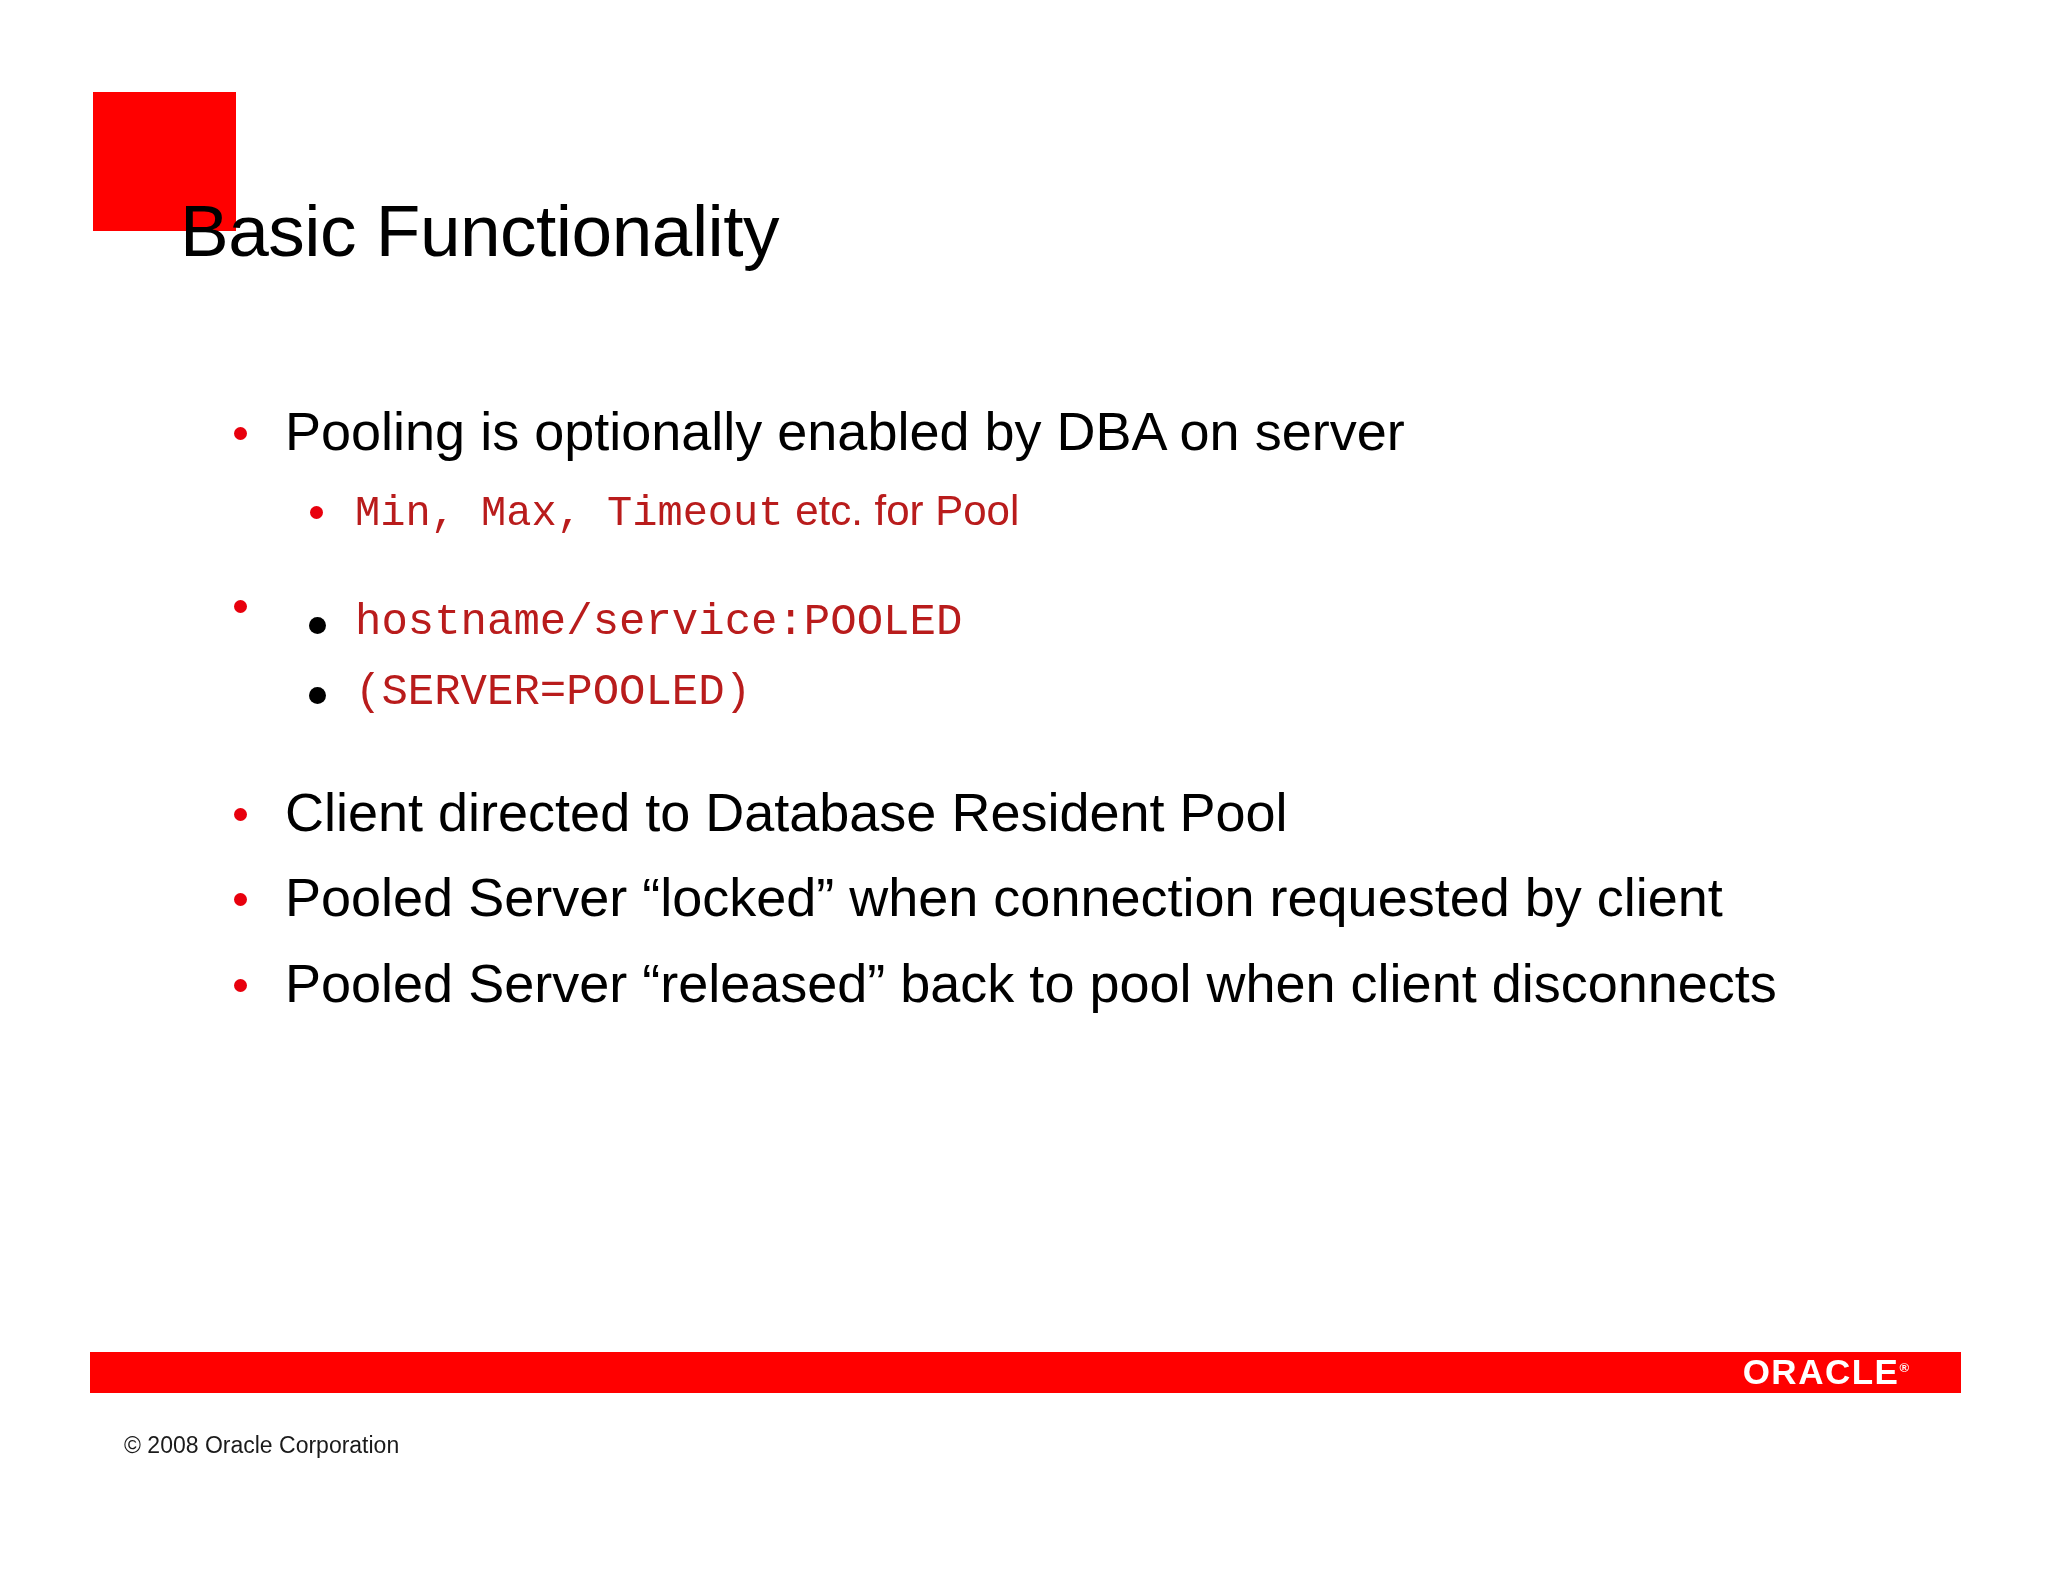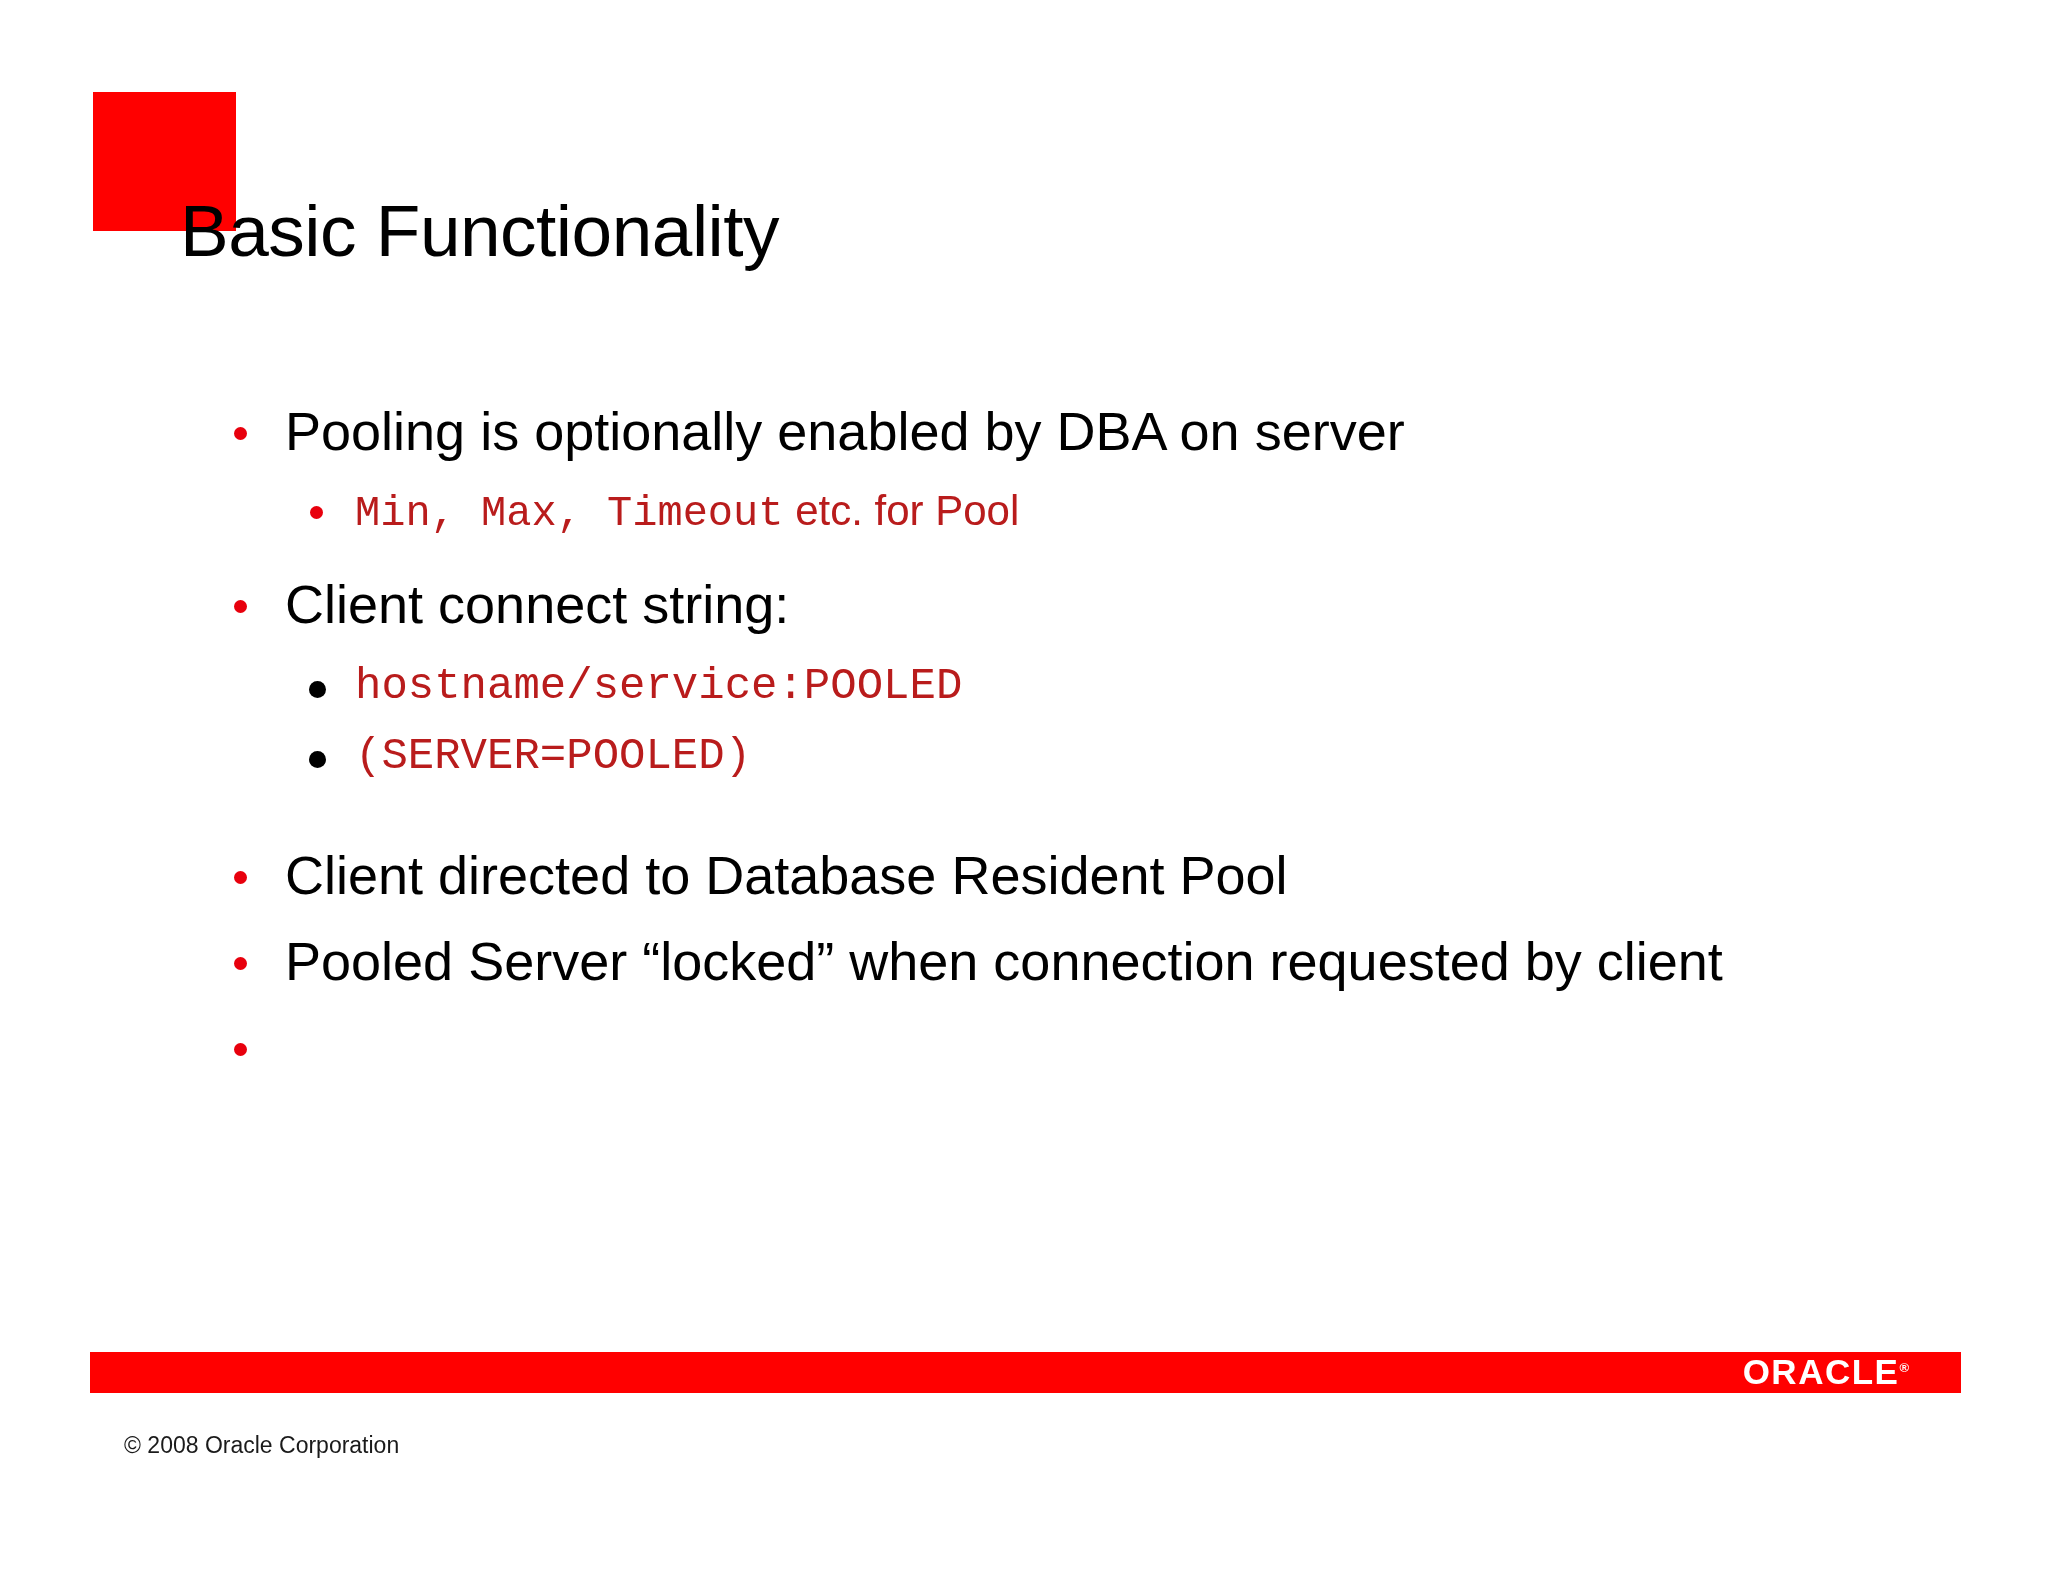--- a/index.html
+++ b/index.html
@@ -165,21 +165,20 @@
   <div class="gap-sm"></div>
   <div class="lvl2">
     <span class="dot"></span>
     <span class="mono">Min, Max, Timeout</span><span> etc. for Pool</span>
   </div>
 
   <div class="gap-md"></div>
 
   <div class="lvl1">
     <span class="dot"></span>
-    <span>Client connect string:</span>
   </div>
   <div class="gap-sm"></div>
   <div class="lvl2 dark">
     <span class="dot"></span>
     <span class="mono-lg">hostname/service:POOLED</span>
   </div>
   <div class="gap-sm"></div>
   <div class="lvl2 dark">
     <span class="dot"></span>
     <span class="mono-lg">(SERVER=POOLED)</span>
@@ -196,20 +195,21 @@
 
   <div class="lvl1">
     <span class="dot"></span>
     <span>Pooled Server “locked” when connection requested by client</span>
   </div>
 
   <div class="gap-sm"></div>
 
   <div class="lvl1">
     <span class="dot"></span>
+    <span>Pooled Server “released” back to pool when client disconnects</span>
   </div>
 
 </div>
 
 <div class="footer-bar">
   <div class="oracle-logo"><span>ORACLE</span><span class="tm">®</span></div>
 </div>
 
 <div class="copyright">© 2008 Oracle Corporation</div>
 

